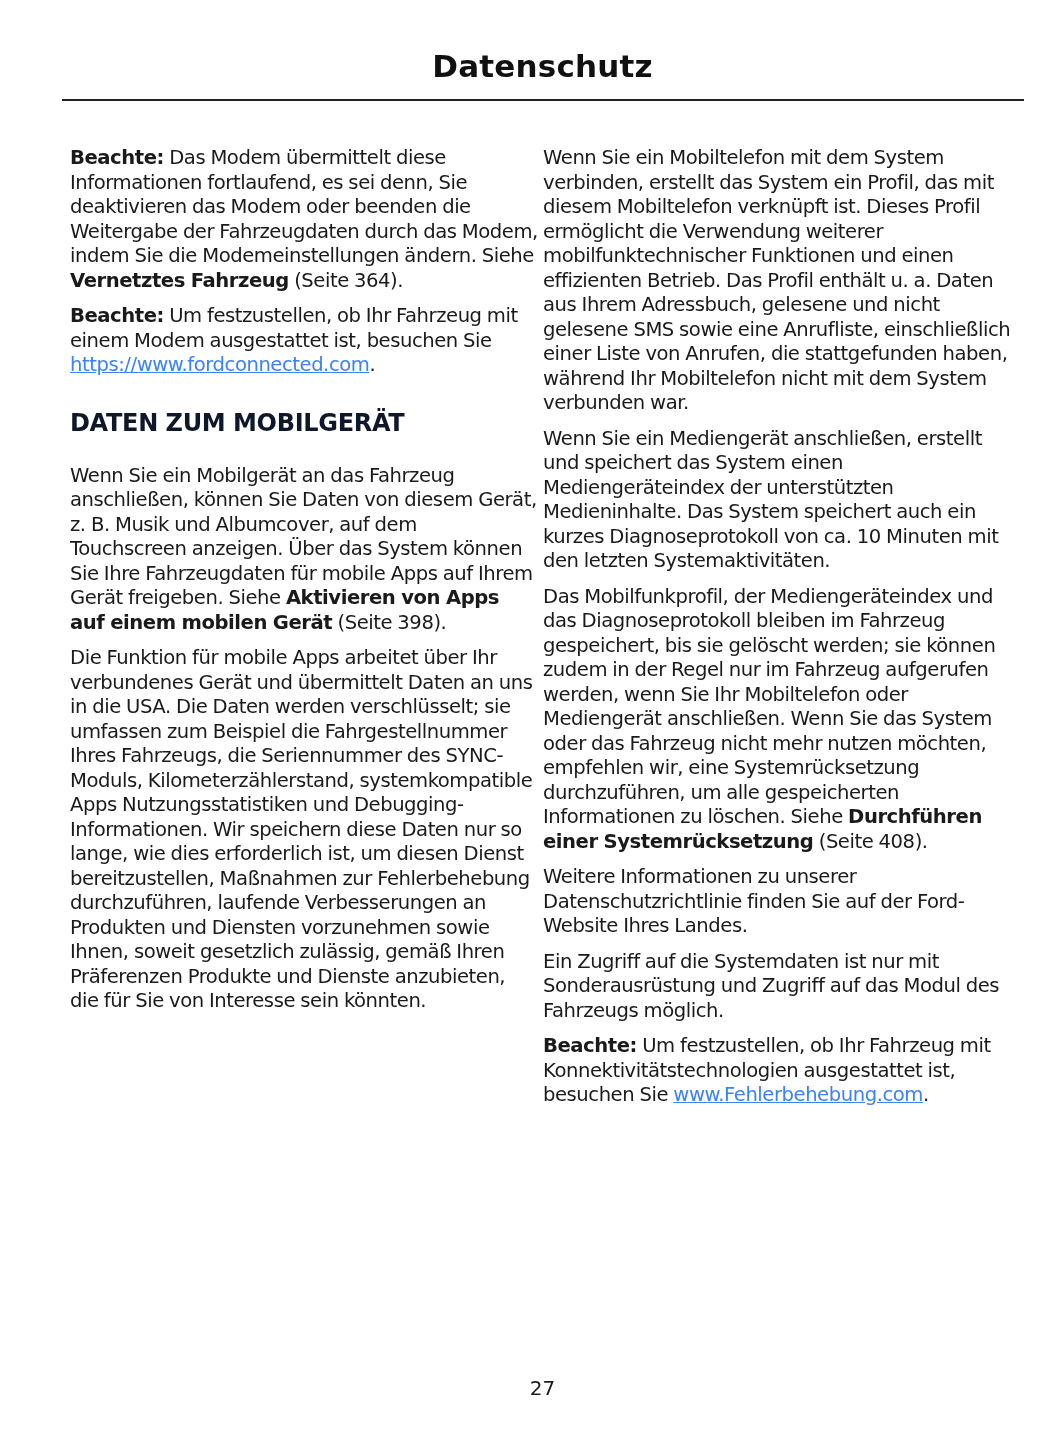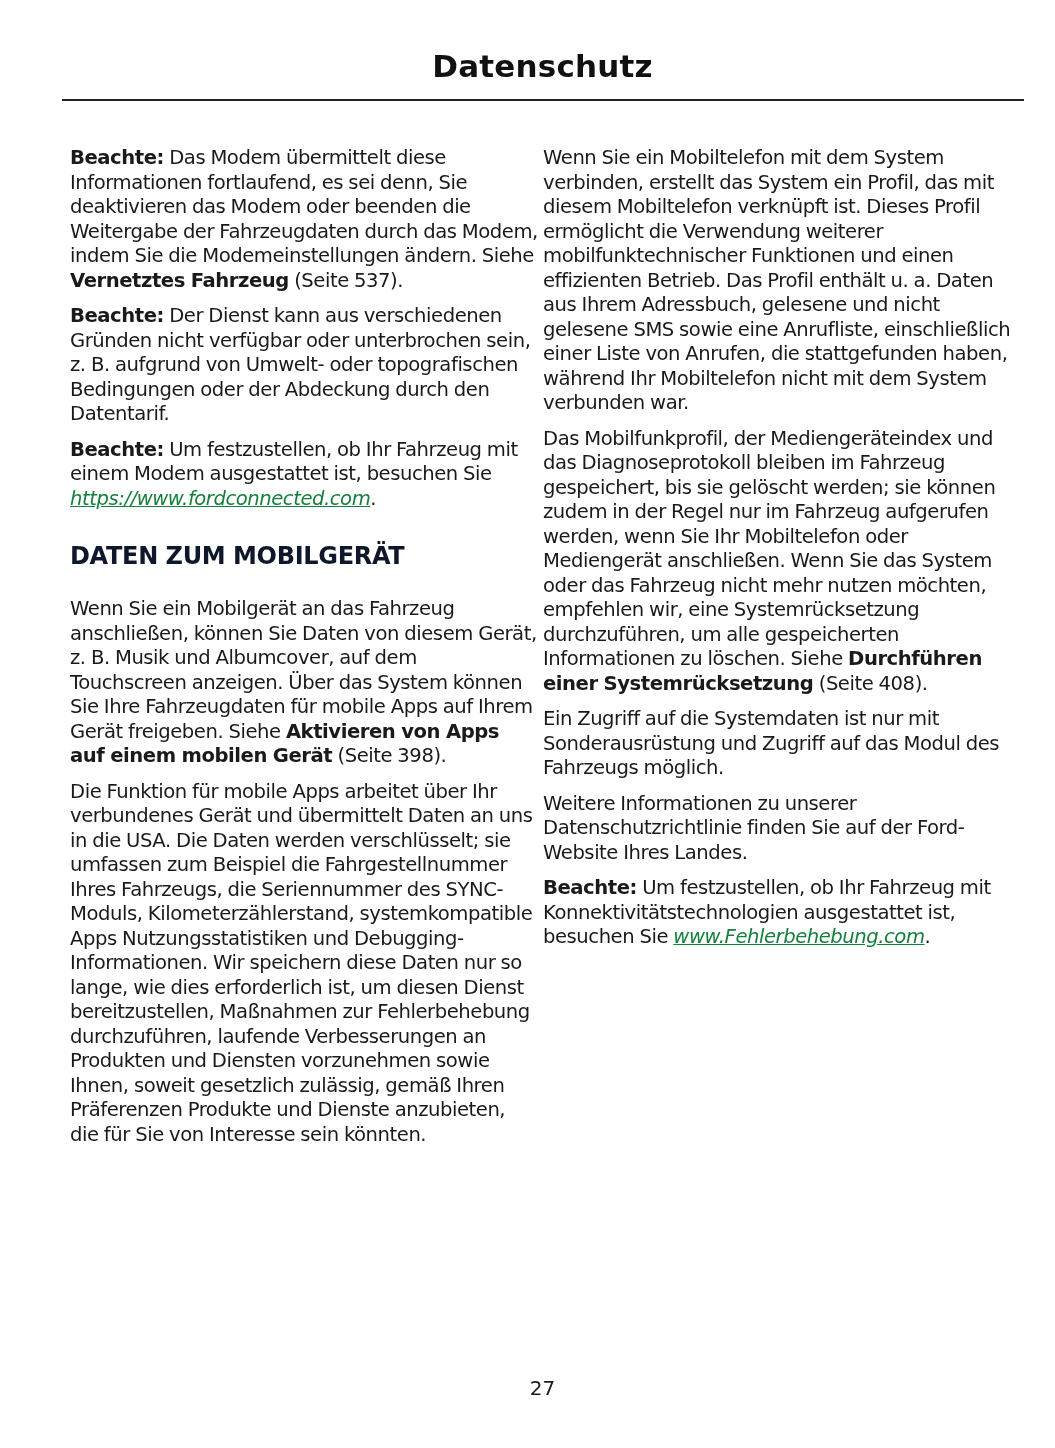--- a/index.html
+++ b/index.html
@@ -52,23 +52,22 @@
     .note-label {
       font-weight: bold;
       font-style: normal;
     }
     .note-text {
     }
     .ref-bold {
       font-weight: bold;
     }
     .link {
-      color: #15803d;
+      color: #3b82f6;
       text-decoration: underline;
-      font-style: italic;
     }
     .section-heading {
       font-weight: bold;
       font-size: 24px;
       line-height: 30px;
       letter-spacing: -0.3px;
       margin: 30px 0 26px 0;
       color: #0f172a;
     }
     .page-number {
@@ -82,50 +81,50 @@
     }
   </style>
 </head>
 <body>
 
 <div class="page-title">Datenschutz</div>
 <div class="title-rule"></div>
 
 <div class="col col-left">
   <p class="para">
-    <span class="note-label">Beachte:</span><span class="note-text"> Das Modem übermittelt diese Informationen fortlaufend, es sei denn, Sie deaktivieren das Modem oder beenden die Weitergabe der Fahrzeugdaten durch das Modem, indem Sie die Modemeinstellungen ändern.  Siehe </span><span class="note-text ref-bold">Vernetztes Fahrzeug</span><span class="note-text"> (Seite 537).</span>
-  </p>
-  <p class="para">
-    <span class="note-label">Beachte:</span><span class="note-text"> Der Dienst kann aus verschiedenen Gründen nicht verfügbar oder unterbrochen sein, z. B. aufgrund von Umwelt- oder topografischen Bedingungen oder der Abdeckung durch den Datentarif.</span>
+    <span class="note-label">Beachte:</span><span class="note-text"> Das Modem übermittelt diese Informationen fortlaufend, es sei denn, Sie deaktivieren das Modem oder beenden die Weitergabe der Fahrzeugdaten durch das Modem, indem Sie die Modemeinstellungen ändern.  Siehe </span><span class="note-text ref-bold">Vernetztes Fahrzeug</span><span class="note-text"> (Seite 364).</span>
   </p>
   <p class="para">
     <span class="note-label">Beachte:</span><span class="note-text"> Um festzustellen, ob Ihr Fahrzeug mit einem Modem ausgestattet ist, besuchen Sie </span><a class="link">https://www.fordconnected.com</a><span class="note-text">.</span>
   </p>
 
   <h2 class="section-heading">DATEN ZUM MOBILGERÄT</h2>
 
   <p class="para">
     <span>Wenn Sie ein Mobilgerät an das Fahrzeug anschließen, können Sie Daten von diesem Gerät, z. B. Musik und Albumcover, auf dem Touchscreen anzeigen. Über das System können Sie Ihre Fahrzeugdaten für mobile Apps auf Ihrem Gerät freigeben.  Siehe </span><span class="ref-bold">Aktivieren von Apps auf einem mobilen Gerät</span><span> (Seite 398).</span>
   </p>
   <p class="para">
     <span>Die Funktion für mobile Apps arbeitet über Ihr verbundenes Gerät und übermittelt Daten an uns in die USA. Die Daten werden verschlüsselt; sie umfassen zum Beispiel die Fahrgestellnummer Ihres Fahrzeugs, die Seriennummer des SYNC-Moduls, Kilometerzählerstand, systemkompatible Apps Nutzungsstatistiken und Debugging-Informationen. Wir speichern diese Daten nur so lange, wie dies erforderlich ist, um diesen Dienst bereitzustellen, Maßnahmen zur Fehlerbehebung durchzuführen, laufende Verbesserungen an Produkten und Diensten vorzunehmen sowie Ihnen, soweit gesetzlich zulässig, gemäß Ihren Präferenzen Produkte und Dienste anzubieten, die für Sie von Interesse sein könnten.</span>
   </p>
 </div>
 
 <div class="col col-right">
   <p class="para">
     <span>Wenn Sie ein Mobiltelefon mit dem System verbinden, erstellt das System ein Profil, das mit diesem Mobiltelefon verknüpft ist. Dieses Profil ermöglicht die Verwendung weiterer mobilfunktechnischer Funktionen und einen effizienten Betrieb. Das Profil enthält u. a. Daten aus Ihrem Adressbuch, gelesene und nicht gelesene SMS sowie eine Anrufliste, einschließlich einer Liste von Anrufen, die stattgefunden haben, während Ihr Mobiltelefon nicht mit dem System verbunden war.</span>
   </p>
   <p class="para">
+    <span>Wenn Sie ein Mediengerät anschließen, erstellt und speichert das System einen Mediengeräteindex der unterstützten Medieninhalte. Das System speichert auch ein kurzes Diagnoseprotokoll von ca. 10 Minuten mit den letzten Systemaktivitäten.</span>
+  </p>
+  <p class="para">
     <span>Das Mobilfunkprofil, der Mediengeräteindex und das Diagnoseprotokoll bleiben im Fahrzeug gespeichert, bis sie gelöscht werden; sie können zudem in der Regel nur im Fahrzeug aufgerufen werden, wenn Sie Ihr Mobiltelefon oder Mediengerät anschließen. Wenn Sie das System oder das Fahrzeug nicht mehr nutzen möchten, empfehlen wir, eine Systemrücksetzung durchzuführen, um alle gespeicherten Informationen zu löschen.  Siehe </span><span class="ref-bold">Durchführen einer Systemrücksetzung</span><span> (Seite 408).</span>
   </p>
   <p class="para">
-    <span>Ein Zugriff auf die Systemdaten ist nur mit Sonderausrüstung und Zugriff auf das Modul des Fahrzeugs möglich.</span>
+    <span>Weitere Informationen zu unserer Datenschutzrichtlinie finden Sie auf der Ford-Website Ihres Landes.</span>
   </p>
   <p class="para">
-    <span>Weitere Informationen zu unserer Datenschutzrichtlinie finden Sie auf der Ford-Website Ihres Landes.</span>
+    <span>Ein Zugriff auf die Systemdaten ist nur mit Sonderausrüstung und Zugriff auf das Modul des Fahrzeugs möglich.</span>
   </p>
   <p class="para">
     <span class="note-label">Beachte:</span><span class="note-text"> Um festzustellen, ob Ihr Fahrzeug mit Konnektivitätstechnologien ausgestattet ist, besuchen Sie </span><a class="link">www.Fehlerbehebung.com</a><span class="note-text">.</span>
   </p>
 </div>
 
 <div class="page-number">27</div>
 
 </body></html>

